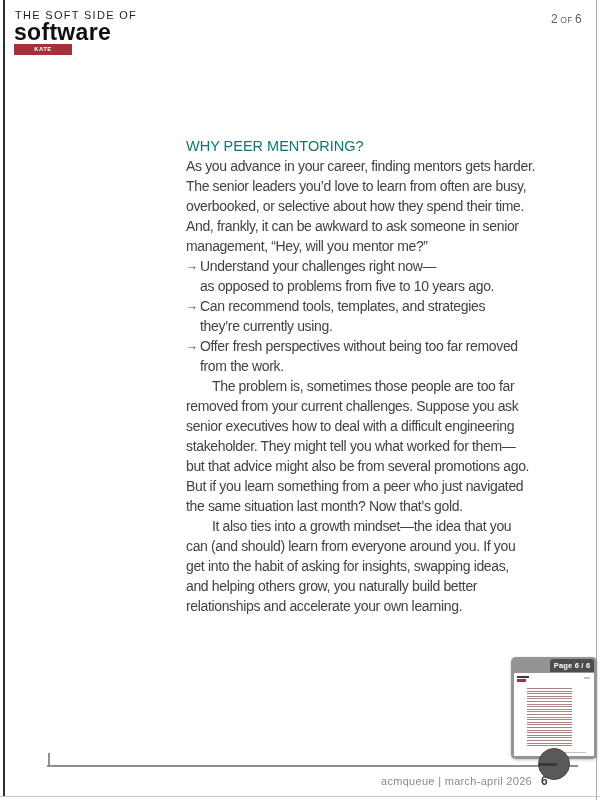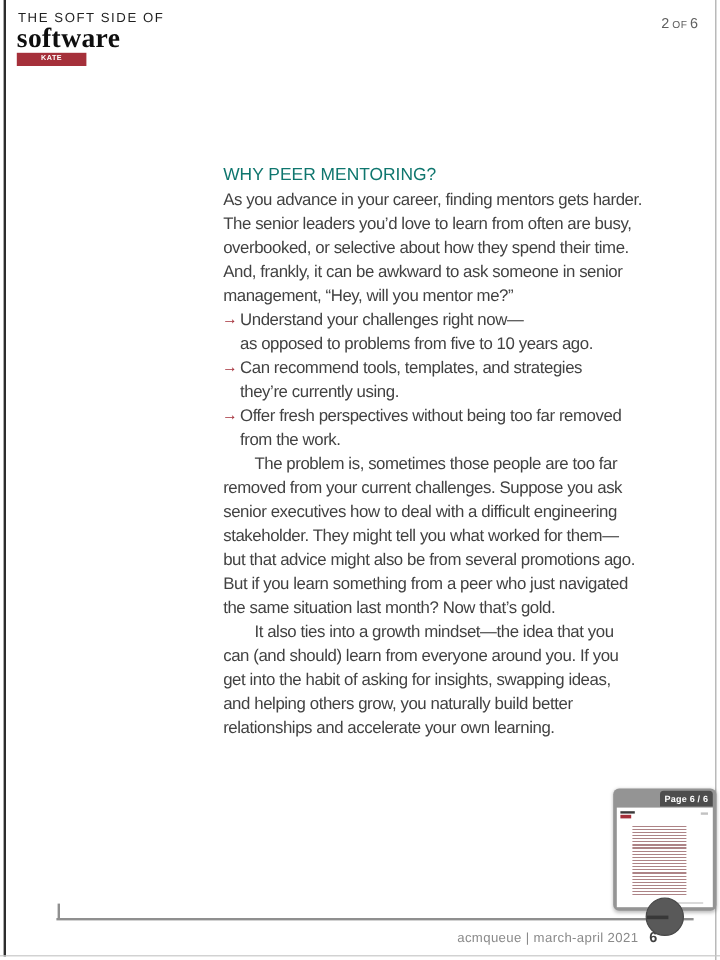--- a/index.html
+++ b/index.html
@@ -7,21 +7,21 @@
     width:600px;height:800px;position:relative;background:#ffffff;
     font-family:"Liberation Sans", sans-serif;overflow:hidden;
   }
   
   .edge-left{position:absolute;left:3px;top:0;width:2px;height:797px;background:#2d2d2d;}
   .edge-right{position:absolute;left:596px;top:0;width:1px;height:800px;background:#a8a8a8;}
   .edge-bottom{position:absolute;left:0;top:796px;width:600px;height:1px;background:#c8c8c8;}
 
   
   .kicker{position:absolute;left:15px;top:9px;font-size:11px;letter-spacing:1.3px;color:#1f1f1f;}
-  .col-title{position:absolute;left:14px;top:20px;font-family:Liberation Serif, serif;font-weight:bold;
+  .col-title{position:absolute;left:14px;top:20px;font-family:Liberation Sans, sans-serif;font-weight:bold;
     font-size:23px;letter-spacing:0.3px;color:#0e0e0e;line-height:24px;}
   .author-badge{position:absolute;left:14px;top:44px;width:58px;height:11px;background:#a5303a;
     color:#fff;font-size:6px;font-weight:bold;letter-spacing:0.4px;text-align:center;line-height:11px;
     text-transform:uppercase;overflow:hidden;}
 
   .page-indicator{position:absolute;left:551px;top:12px;color:#5f5f5f;font-size:12px;letter-spacing:0.5px;}
   .page-indicator .sep{font-size:8.5px;text-transform:uppercase;letter-spacing:0.5px;padding:0 2px;}
 
   
   .article{position:absolute;left:186px;top:136px;width:410px;color:#424242;
@@ -95,21 +95,21 @@
 the same situation last month? Now that’s gold.</p>
   <p class="para indent">It also ties into a growth mindset—the idea that you
 can (and should) learn from everyone around you. If you
 get into the habit of asking for insights, swapping ideas,
 and helping others grow, you naturally build better
 relationships and accelerate your own learning.</p>
 </div>
 
 <div class="rule-tick"></div>
 <div class="bottom-rule"></div>
-<div class="footer"><span>acmqueue</span> <span>|</span> <span>march-april 2021</span><span class="pageno">6</span></div>
+<div class="footer"><span>acmqueue</span> <span>|</span> <span>march-april 2026</span><span class="pageno">6</span></div>
 
 <div class="preview-popup">
   <div class="preview-label">Page 6 / 6</div>
   <div class="thumb">
     <div class="mini-title"></div>
     <div class="mini-badge"></div>
     <div class="mini-pageno"></div>
     <div class="mini-body"></div>
     <div class="mini-footer"></div>
   </div>

